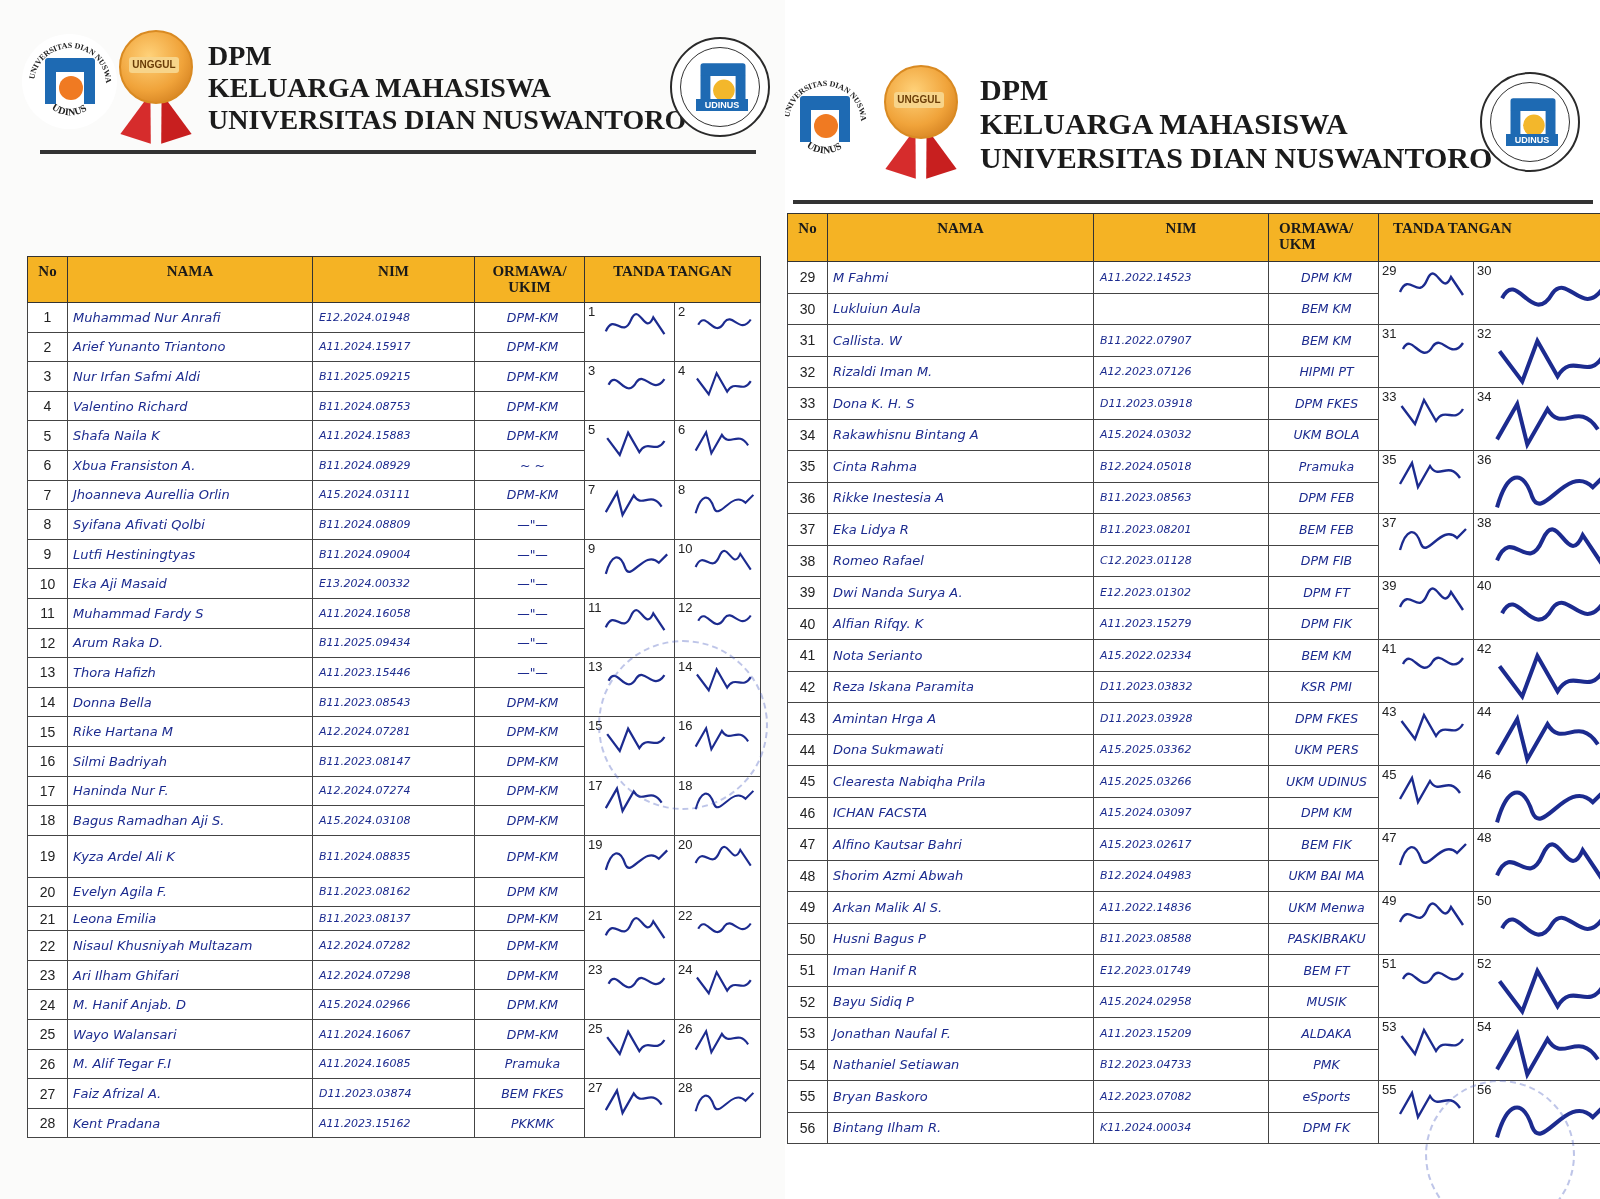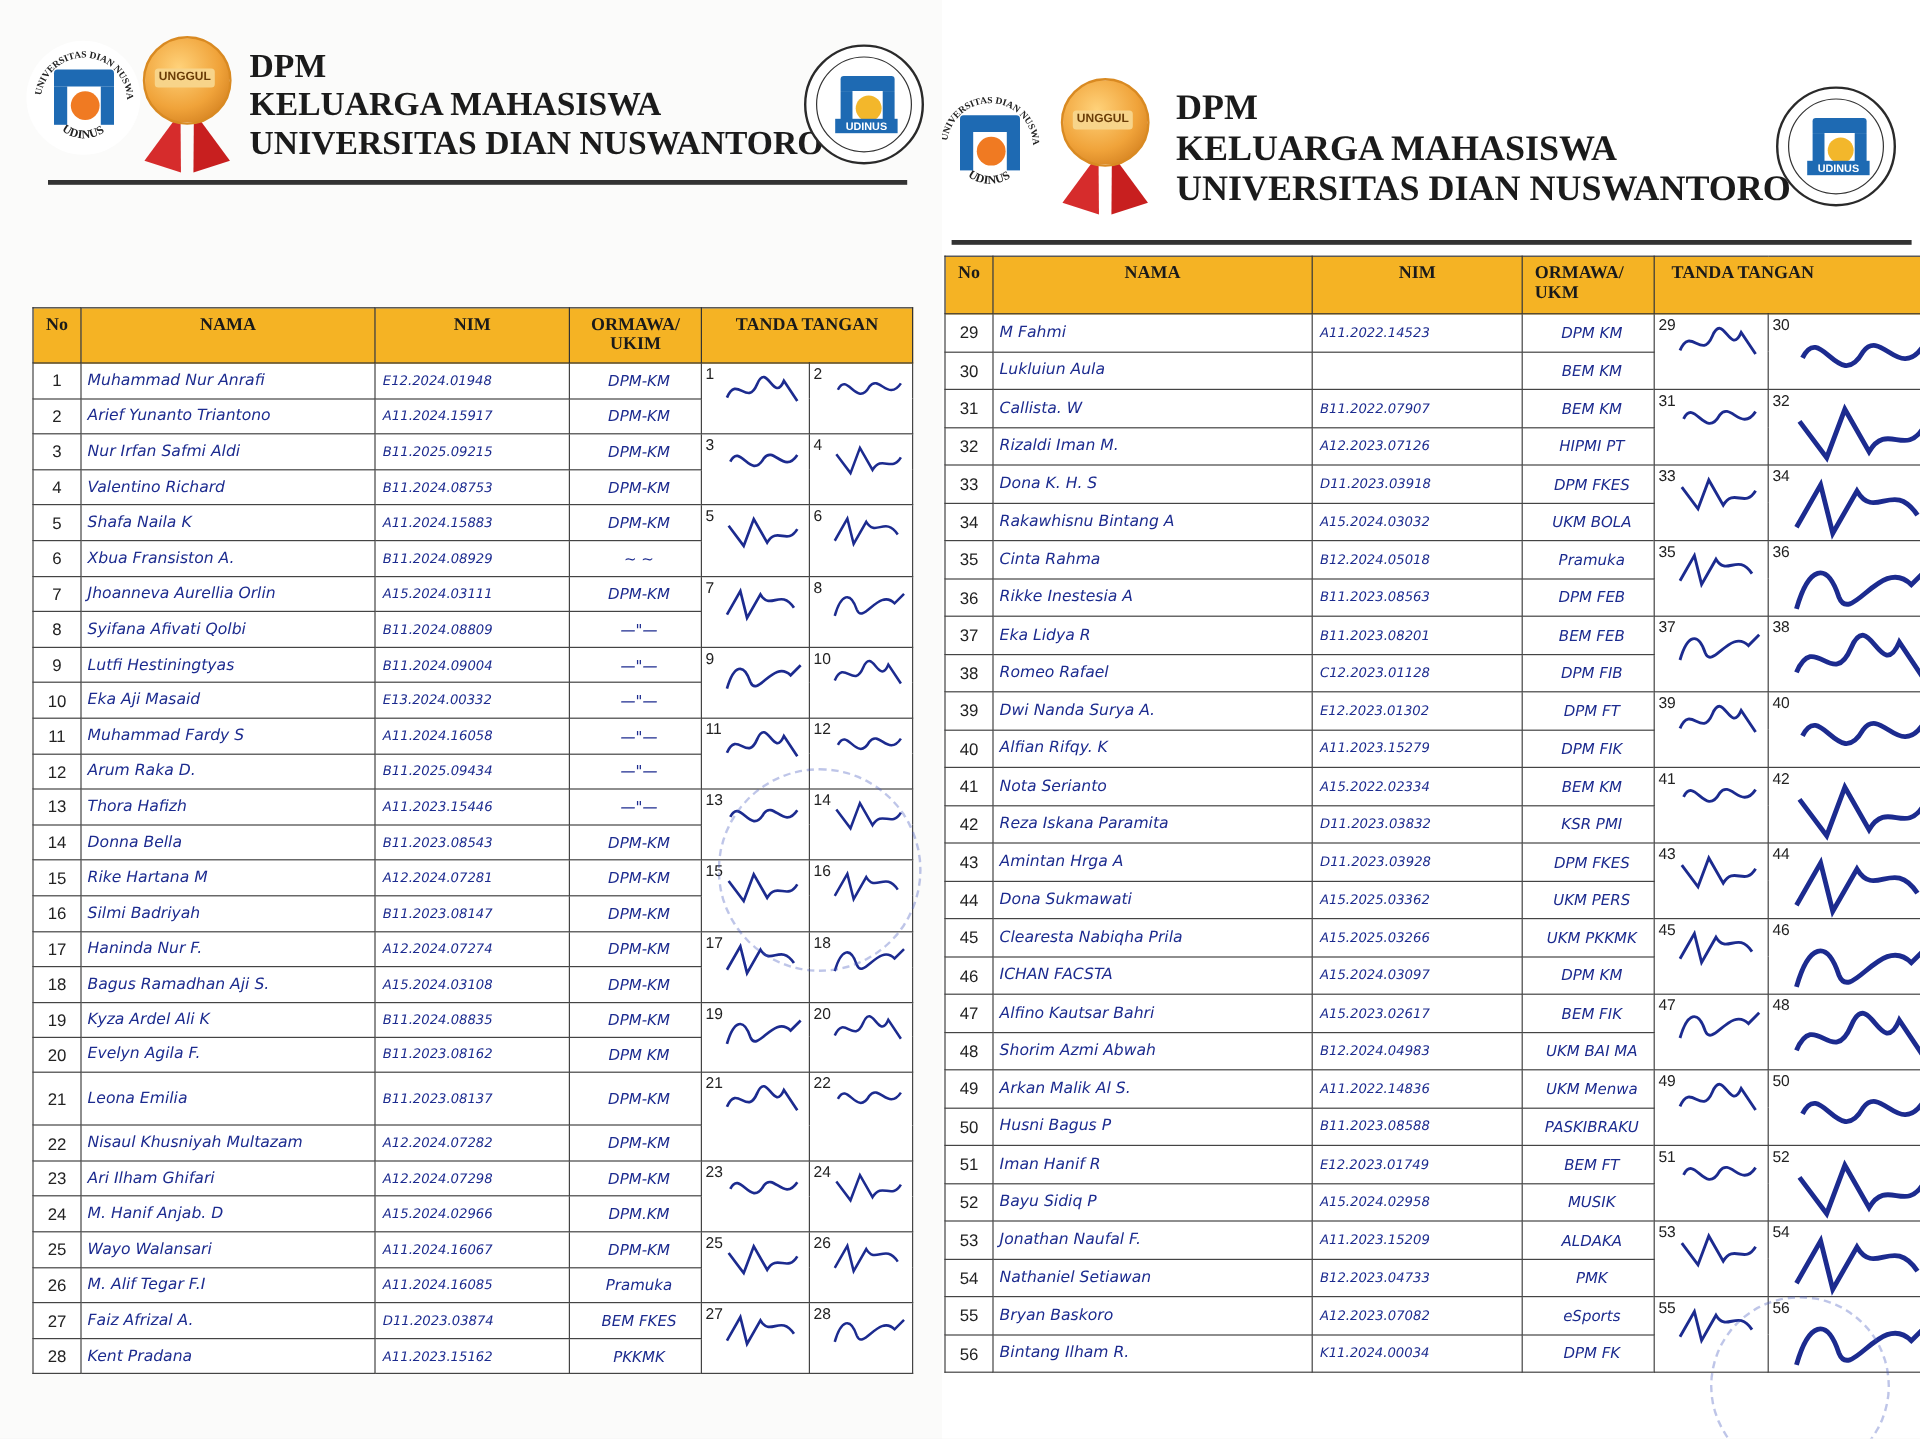--- a/index.html
+++ b/index.html
@@ -328,21 +328,21 @@
               <path d="M2,20 C6,6 12,4 16,16 C20,26 30,2 40,12 L46,6" stroke="#1c2b8f" stroke-width="1.6" fill="none"></path>
             </svg>
           </td>
         </tr>
         <tr style="height: 29.6px;">
           <td class="no">18</td>
           <td class="hw">Bagus Ramadhan Aji S.</td>
           <td class="hw nim">A15.2024.03108</td>
           <td class="hw org">DPM-KM</td>
         </tr>
-        <tr style="height: 29px;">
+        <tr style="height: 42px;">
           <td class="no">19</td>
           <td class="hw">Kyza Ardel Ali K</td>
           <td class="hw nim">B11.2024.08835</td>
           <td class="hw org">DPM-KM</td>
           <td class="sig-cell" rowspan="2">
             <span class="sig-num">19</span>
             <svg class="sig-scribble" viewBox="0 0 48 24" preserveAspectRatio="none">
               <path d="M2,20 C6,6 12,4 16,16 C20,26 30,2 40,12 L46,6" stroke="#1c2b8f" stroke-width="1.6" fill="none"></path>
             </svg>
           </td>
@@ -352,21 +352,21 @@
               <path d="M2,16 C8,2 14,22 20,8 S30,20 36,6 L44,18" stroke="#1c2b8f" stroke-width="1.6" fill="none"></path>
             </svg>
           </td>
         </tr>
         <tr style="height: 29.6px;">
           <td class="no">20</td>
           <td class="hw">Evelyn Agila F.</td>
           <td class="hw nim">B11.2023.08162</td>
           <td class="hw org">DPM KM</td>
         </tr>
-        <tr style="height: 44px;">
+        <tr style="height: 24px;">
           <td class="no">21</td>
           <td class="hw">Leona Emilia</td>
           <td class="hw nim">B11.2023.08137</td>
           <td class="hw org">DPM-KM</td>
           <td class="sig-cell" rowspan="2">
             <span class="sig-num">21</span>
             <svg class="sig-scribble" viewBox="0 0 48 24" preserveAspectRatio="none">
               <path d="M2,16 C8,2 14,22 20,8 S30,20 36,6 L44,18" stroke="#1c2b8f" stroke-width="1.6" fill="none"></path>
             </svg>
           </td>
@@ -713,21 +713,21 @@
         <tr style="height: 31.5px;">
           <td class="no">44</td>
           <td class="hw">Dona Sukmawati</td>
           <td class="hw nim">A15.2025.03362</td>
           <td class="hw org">UKM PERS</td>
         </tr>
         <tr style="height: 31.5px;">
           <td class="no">45</td>
           <td class="hw">Clearesta Nabiqha Prila</td>
           <td class="hw nim">A15.2025.03266</td>
-          <td class="hw org">UKM PKKMK</td>
+          <td class="hw org">UKM UDINUS</td>
           <td class="sig-cell" rowspan="2">
             <span class="sig-num">45</span>
             <svg class="sig-scribble" viewBox="0 0 48 24" preserveAspectRatio="none">
               <path d="M2,18 L10,4 L14,20 L22,6 C28,16 34,2 42,14" stroke="#1c2b8f" stroke-width="1.6" fill="none"></path>
             </svg>
           </td>
           <td class="sig-cell" rowspan="2">
             <span class="sig-num">46</span>
             <svg class="sig-scribble" viewBox="0 0 48 24" preserveAspectRatio="none">
               <path d="M2,20 C6,6 12,4 16,16 C20,26 30,2 40,12 L46,6" stroke="#1c2b8f" stroke-width="1.6" fill="none"></path>

